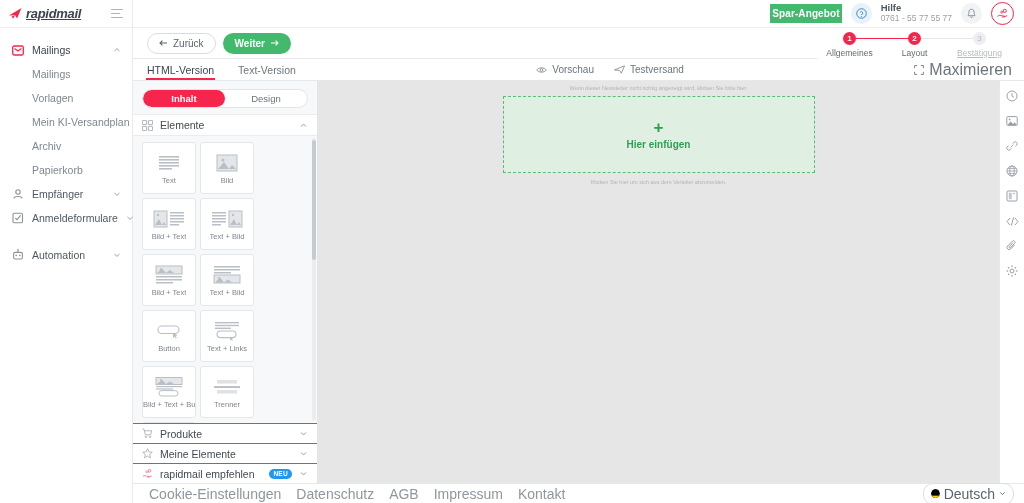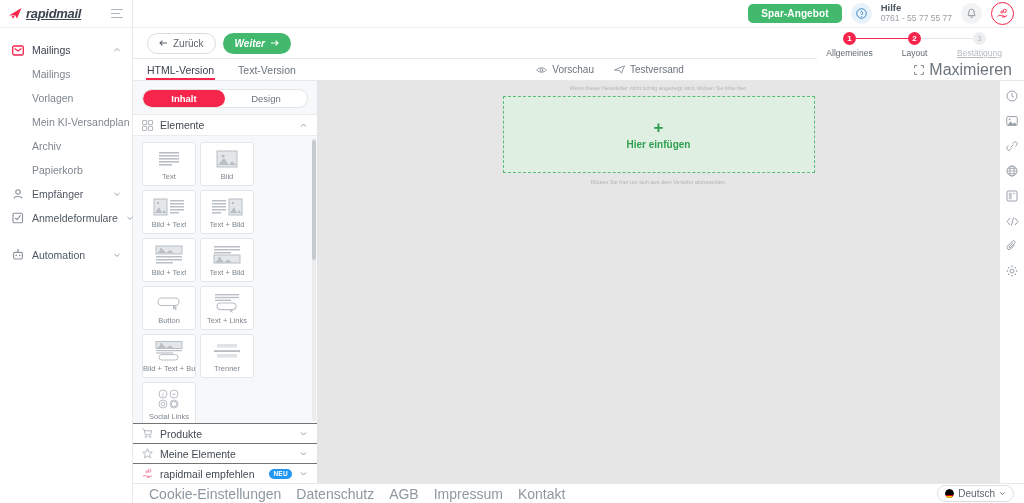--- a/index.html
+++ b/index.html
@@ -55,21 +55,21 @@
   .main { flex:1; display:flex; flex-direction:column; height:503px; position:relative; min-width:0;}
 
   
   .topbar {
     height:28px; background:#ffffff; display:flex; align-items:center;
     justify-content:flex-end; padding-right:10px; gap:9px;
     border-bottom:1px solid #eceef0;
   }
   .spar-btn {
     background:#43b96e; color:#fff; font-size:10px; font-weight:bold;
-    border-radius:5px; padding:4px 13px; border:none; cursor:pointer;
+    border-radius:0; padding:4px 2px; border:none; cursor:pointer;
     letter-spacing:.1px;
   }
   .round-ico {
     width:21px; height:21px; border-radius:50%; display:flex;
     align-items:center; justify-content:center; cursor:pointer;
   }
   .round-ico.blue { background:#e8f2fb; }
   .round-ico.grey { background:#f1f3f5; }
   .help-block { line-height:1.15; cursor:pointer; }
   .help-title { font-size:9.5px; font-weight:bold; color:#4e5862;}
@@ -106,21 +106,20 @@
   }
   .btn-back {
     border:1px solid #d9dde0; background:#fff; color:#5c656e; font-size:10px;
     border-radius:13px; padding:4px 11px; display:flex; align-items:center; gap:5px;
     cursor:pointer;
   }
   .btn-next {
     border:none; background:#43b96e; color:#fff; font-size:10px; font-weight:bold;
     border-radius:13px; padding:5px 12px; display:flex; align-items:center; gap:5px;
     cursor:pointer;
-    font-style:italic;
   }
 
   
   .tabbar {
     height:22px; display:flex; align-items:stretch; border-bottom:1px solid #e6e9eb;
     background:#fff; position:relative;
   }
   .tab {
     padding:0 10px; display:flex; align-items:center; font-size:10.5px;
     color:#6b747c; cursor:pointer; position:relative; margin-left:4px;
@@ -156,21 +155,21 @@
     background:#fff; border-top:1px solid #eaecee; border-bottom:1px solid #eaecee;
     font-size:10.5px; color:#424a53; cursor:pointer;
   }
   .acc-head .ttl { flex:1; }
   .scroller { flex:1; overflow:hidden; position:relative; background:#f7f8f9; }
   .scroll-track { position:absolute; right:1px; top:2px; bottom:2px; width:4px; background:#ececec; border-radius:2px;}
   .scroll-thumb { position:absolute; right:1px; top:4px; width:4px; height:120px; background:#c6cbd0; border-radius:2px; cursor:pointer;}
 
   .grid { display:flex; flex-wrap:wrap; gap:4px; padding:6px 9px 0; }
   .tile {
-    width:54px; height:44px; background:#fff; border:1px solid #e4e7e9; border-radius:3px;
+    width:54px; height:52px; background:#fff; border:1px solid #e4e7e9; border-radius:3px;
     display:flex; flex-direction:column; align-items:center; justify-content:center;
     cursor:pointer; gap:2px;
   }
   .tile .glyph { height:22px; display:flex; align-items:center; justify-content:center; }
   .tile .cap { font-size:7.5px; color:#7e878f; white-space:nowrap; max-width:52px; overflow:hidden;}
 
   .acc-row {
     display:flex; align-items:center; gap:7px; padding:0 9px; height:20px;
     background:#fff; border-top:1px solid #737373; font-size:10.5px; color:#424a53;
     cursor:pointer;
@@ -202,21 +201,21 @@
   .rail-ico { width:14px; height:14px; display:flex; align-items:center; justify-content:center; cursor:pointer;}
 
   
   .footer {
     height:20px; background:#fff; border-top:1px solid #e6e9eb; display:flex;
     align-items:center; padding-left:16px; gap:15px;
   }
   .footer a { font-size:14px; color:#8f979e; text-decoration:none; cursor:pointer;}
   .lang {
     margin-left:auto; margin-right:10px; display:flex; align-items:center; gap:4px;
-    border:1px solid #dde0e3; border-radius:10px; padding:2px 7px; font-size:10px; color:#5c656e;
+    border:1px solid #dde0e3; border-radius:10px; padding:2px 7px; font-size:14px; color:#5c656e;
     cursor:pointer; background:#fff;
   }
   .flag { width:9px; height:9px; border-radius:50%; overflow:hidden; display:block; }
   svg { display:block; }
 </style>
 </head>
 <body>
 
 <div class="app">
 

